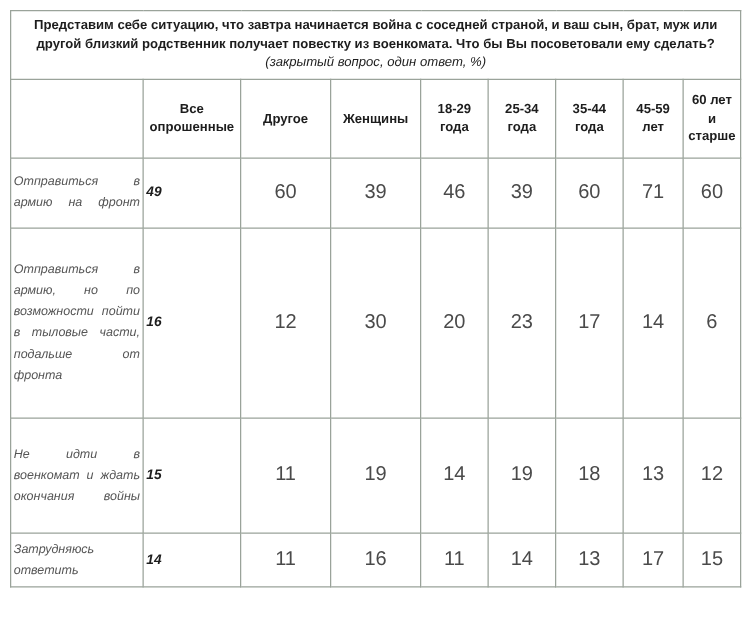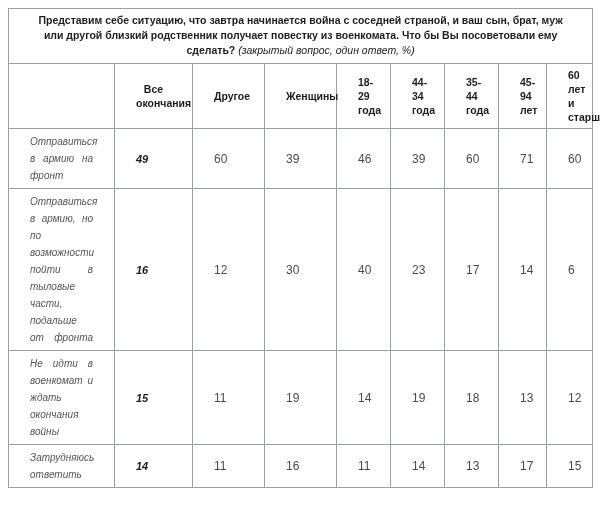--- a/index.html
+++ b/index.html
@@ -23,21 +23,21 @@
   }
   table.poll {
     width: 584px;
     border-collapse: collapse;
     table-layout: fixed;
     border: 1px solid #9aa39a;
   }
   table.poll td, table.poll th {
     border: 1px solid #9aa39a;
     vertical-align: middle;
-    padding: 4px 21px;
+    padding: 4px 2px;
   }
   .title-cell {
     text-align: center;
     font-size: 10.5px;
     font-weight: bold;
     line-height: 1.45;
     padding: 9px 22px 9px 22px;
     color: #1d1d1d;
   }
   .title-cell .sub {
@@ -64,21 +64,22 @@
     line-height: 1.7;
     padding: 6px 8px 6px 8px;
   }
   td.total {
     font-size: 11px;
     font-weight: bold;
     color: #1d1d1d;
     font-style: italic;
   }
   td.val {
-    font-size: 12px;
+    text-align: center;
+    font-size: 16px;
     color: #4a4a4a;
   }
   .r-tall1 { height: 56px; }
   .r-tall2 { height: 152px; margin-left: 43px; }
   .r-tall3 { height: 92px; margin-top: 24px; }
   .r-short { height: 26px; }
   .r-last  { height: 40px; margin-left: 23px; }
   col.c-label { width: 106px; }
   col.c-total { width: 78px; }
   col.c-men   { width: 72px; }
@@ -107,48 +108,48 @@
     </colgroup>
     <thead>
       <tr>
         <td class="title-cell" colspan="9">
           <span>Представим себе ситуацию, что завтра начинается война с соседней страной, и ваш сын, брат, муж или другой близкий родственник получает повестку из военкомата. Что бы Вы посоветовали ему сделать?</span>
           <span class="sub">(закрытый вопрос, один ответ, %)</span>
         </td>
       </tr>
       <tr>
         <th class="hdr blank"></th>
-        <th class="hdr">Все окончания</th>
+        <th class="hdr">Все опрошенные</th>
         <th class="hdr">Другое</th>
         <th class="hdr">Женщины</th>
         <th class="hdr">18-29 года</th>
-        <th class="hdr">44-34 года</th>
+        <th class="hdr">25-34 года</th>
         <th class="hdr">35-44 года</th>
-        <th class="hdr">45-94 лет</th>
+        <th class="hdr">45-59 лет</th>
         <th class="hdr">60 лет и старше</th>
       </tr>
     </thead>
     <tbody>
       <tr class="r-tall1">
         <td class="rowlabel">Отправиться в армию на фронт</td>
         <td class="total">49</td>
         <td class="val">60</td>
         <td class="val">39</td>
         <td class="val">46</td>
         <td class="val">39</td>
         <td class="val">60</td>
         <td class="val">71</td>
         <td class="val">60</td>
       </tr>
       <tr class="r-tall2">
         <td class="rowlabel">Отправиться в армию, но по возможности пойти в тыловые части, подальше от фронта</td>
         <td class="total">16</td>
         <td class="val">12</td>
         <td class="val">30</td>
-        <td class="val">40</td>
+        <td class="val">20</td>
         <td class="val">23</td>
         <td class="val">17</td>
         <td class="val">14</td>
         <td class="val">6</td>
       </tr>
       <tr class="r-tall3">
         <td class="rowlabel">Не идти в военкомат и ждать окончания войны</td>
         <td class="total">15</td>
         <td class="val">11</td>
         <td class="val">19</td>

